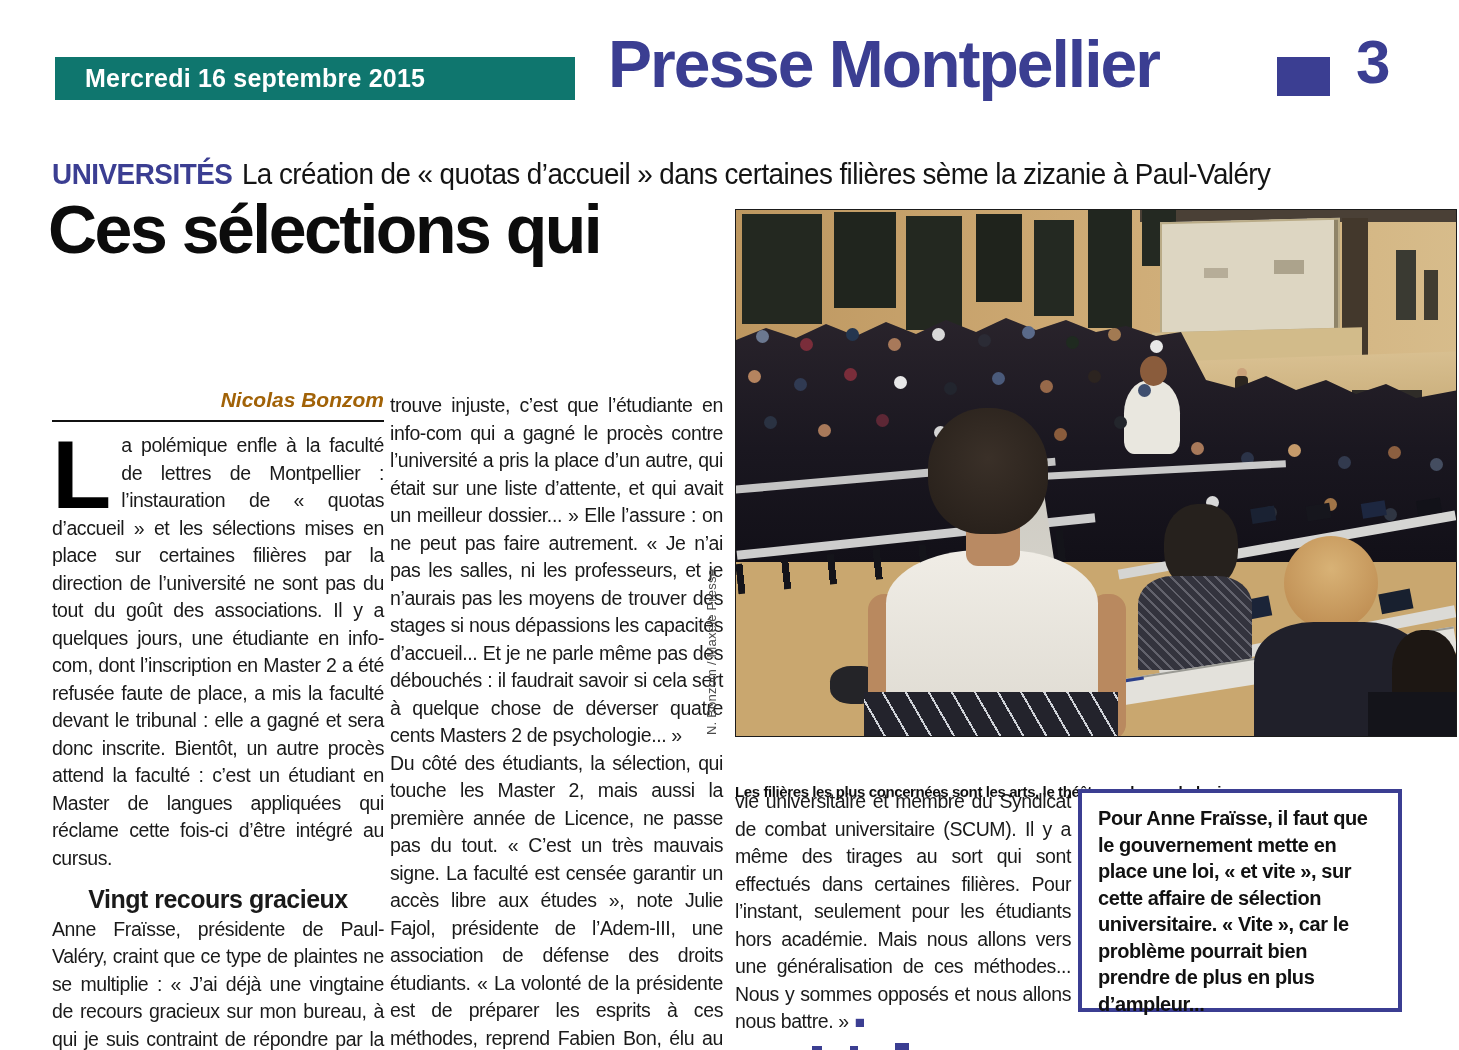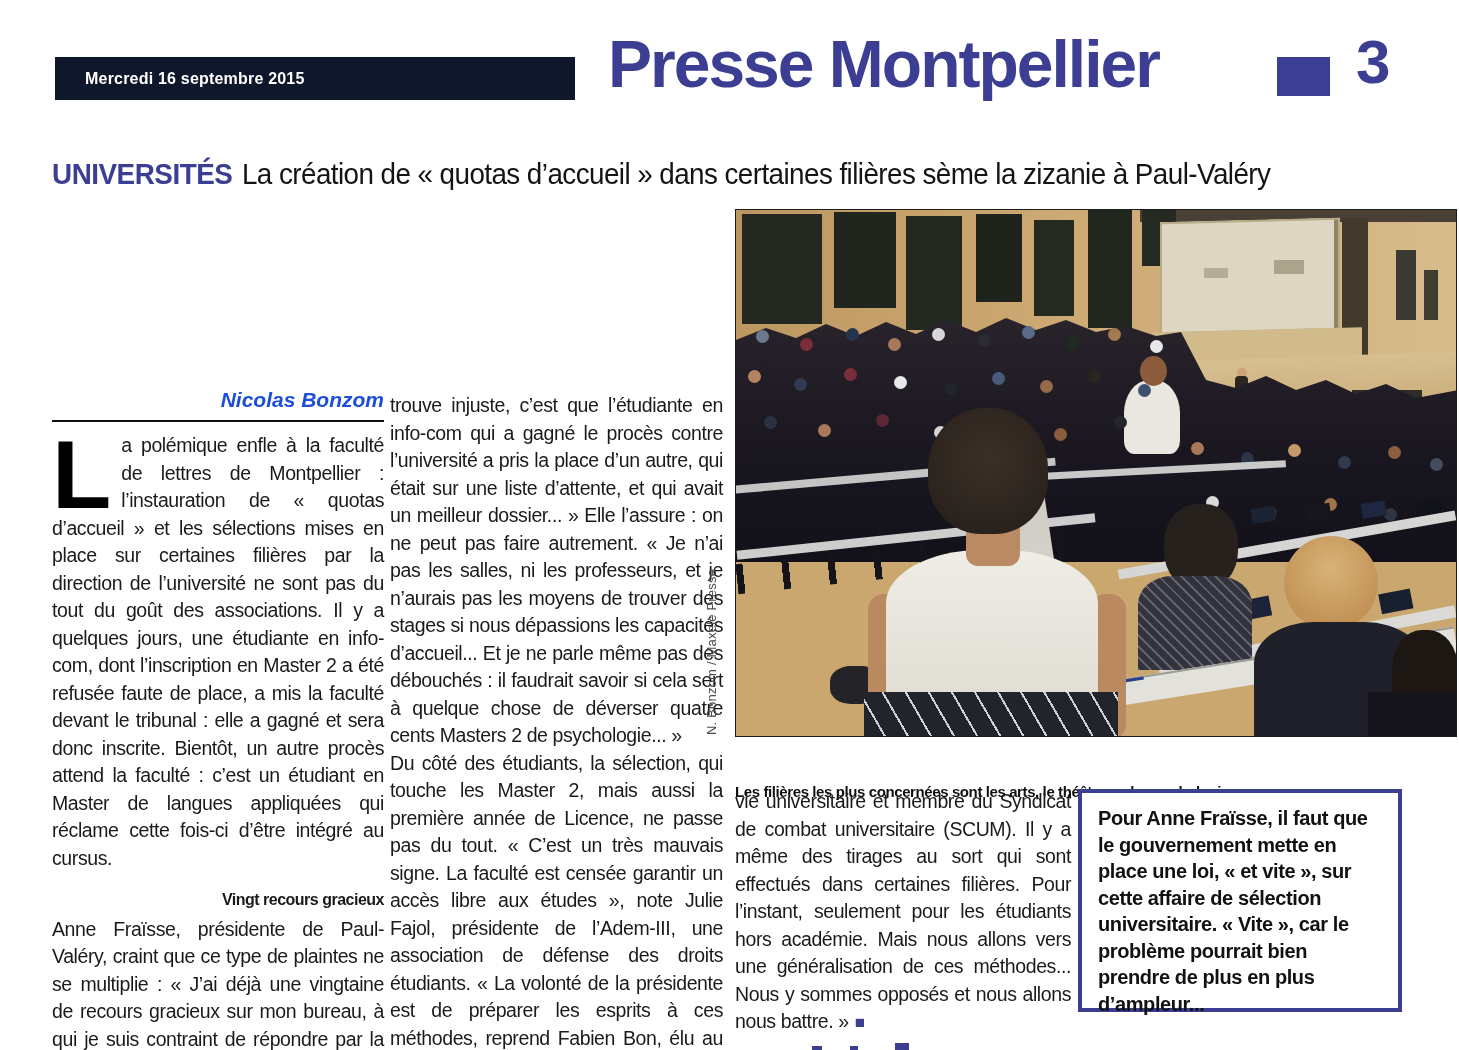--- a/index.html
+++ b/index.html
@@ -4,22 +4,22 @@
 <style>
   html,body{margin:0;padding:0;}
   body{
     width:1459px;height:1050px;position:relative;overflow:hidden;
     background:#ffffff;color:#1a1a1a;
     font-family:"Liberation Sans","DejaVu Sans",sans-serif;
   }
   
   .date-banner{
     position:absolute;left:55px;top:57px;width:520px;height:43px;
-    background:#0f172a;color:#fff;display:flex;align-items:center;
-    font-size:16px;font-weight:bold;padding-left:30px;box-sizing:border-box;
+    background:#0f766e;color:#fff;display:flex;align-items:center;
+    font-size:25px;font-weight:bold;padding-left:30px;box-sizing:border-box;
     letter-spacing:.2px;
   }
   .section-title{
     position:absolute;left:608px;top:26px;width:660px;
     font-size:66px;font-weight:bold;color:#3B3E92;letter-spacing:-2px;
     white-space:nowrap;
   }
   .page-square{position:absolute;left:1277px;top:57px;width:53px;height:39px;background:#3B3E92;}
   .page-number{
     position:absolute;left:1356px;top:26px;font-size:62px;font-weight:bold;color:#3B3E92;
@@ -32,36 +32,36 @@
   .kicker-label{color:#3B3E92;font-weight:bold;margin-right:10px;letter-spacing:-.5px;}
   .kicker-text{color:#141414;letter-spacing:-.6px;}
   
   .headline{
     position:absolute;left:48px;top:196px;width:700px;
     font-size:68px;line-height:.99;font-weight:bold;color:#0c0c0c;letter-spacing:-2.5px;
   }
   
   .byline{
     position:absolute;left:52px;top:388px;width:332px;text-align:right;
-    font-size:21px;font-weight:bold;font-style:italic;color:#1d4ed8;
+    font-size:21px;font-weight:bold;font-style:italic;color:#a16207;
     border-bottom:2px solid #111;padding-bottom:8px;box-sizing:border-box;
   }
   
   .col{position:absolute;font-size:19.5px;line-height:27.5px;letter-spacing:-.4px;
        text-align:justify;color:#1a1a1a;}
   .col p{margin:0;}
   #col1{left:52px;top:432px;width:332px;}
   #col2{left:390px;top:392px;width:333px;}
   #col3{left:735px;top:788px;width:336px;}
   .dropcap{
     float:left;font-size:97px;line-height:76px;font-weight:bold;color:#000;
     margin:5px 10px 0 0;letter-spacing:0;
   }
-  .subhead{font-size:16px;font-weight:bold;letter-spacing:-.5px;margin:14px 0 2px 0 !important;
-           text-align:right;}
+  .subhead{font-size:25px;font-weight:bold;letter-spacing:-.5px;margin:14px 0 2px 0 !important;
+           text-align:center;}
   .endmark{color:#3B3E92;font-size:17px;margin-left:6px;letter-spacing:0;}
   
   .photo{
     position:absolute;left:735px;top:209px;width:722px;height:528px;
     border:1px solid #1b1b1b;box-sizing:border-box;overflow:hidden;background:#c9a76f;
   }
   .ph{position:absolute;}
   .photo-credit{
     position:absolute;left:704px;top:735px;width:200px;
     transform:rotate(-90deg);transform-origin:0 0;
@@ -90,20 +90,21 @@
 </div>
 <div class="section-title">Presse Montpellier</div>
 <div class="page-square"></div>
 <div class="page-number">3</div>
 
 <div class="kicker">
   <span class="kicker-label">UNIVERSITÉS</span><span class="kicker-text">La création de « quotas d’accueil » dans certaines filières sème la zizanie à Paul-Valéry</span>
 </div>
 
 <div class="headline">
+  <div>Ces sélections qui</div>
 </div>
 
 <div class="byline">
   <span>Nicolas Bonzom</span>
 </div>
 
 <div class="col" id="col1">
   <p><span class="dropcap">L</span><span>a polémique enfle à la faculté de lettres de Montpellier : l’instauration de « quotas d’accueil » et les sélections mises en place sur certaines filières par la direction de l’université ne sont pas du tout du goût des associations. Il y a quelques jours, une étudiante en info-com, dont l’inscription en Master 2 a été refusée faute de place, a mis la faculté devant le tribunal : elle a gagné et sera donc inscrite. Bientôt, un autre procès attend la faculté : c’est un étudiant en Master de langues appliquées qui réclame cette fois-ci d’être intégré au cursus.</span></p>
   <p class="subhead">Vingt recours gracieux</p>
   <p><span>Anne Fraïsse, présidente de Paul-Valéry, craint que ce type de plaintes ne se multiplie : « J’ai déjà une vingtaine de recours gracieux sur mon bureau, à qui je suis contraint de répondre par la négative, souligne-t-elle. Ce que je</span></p>

